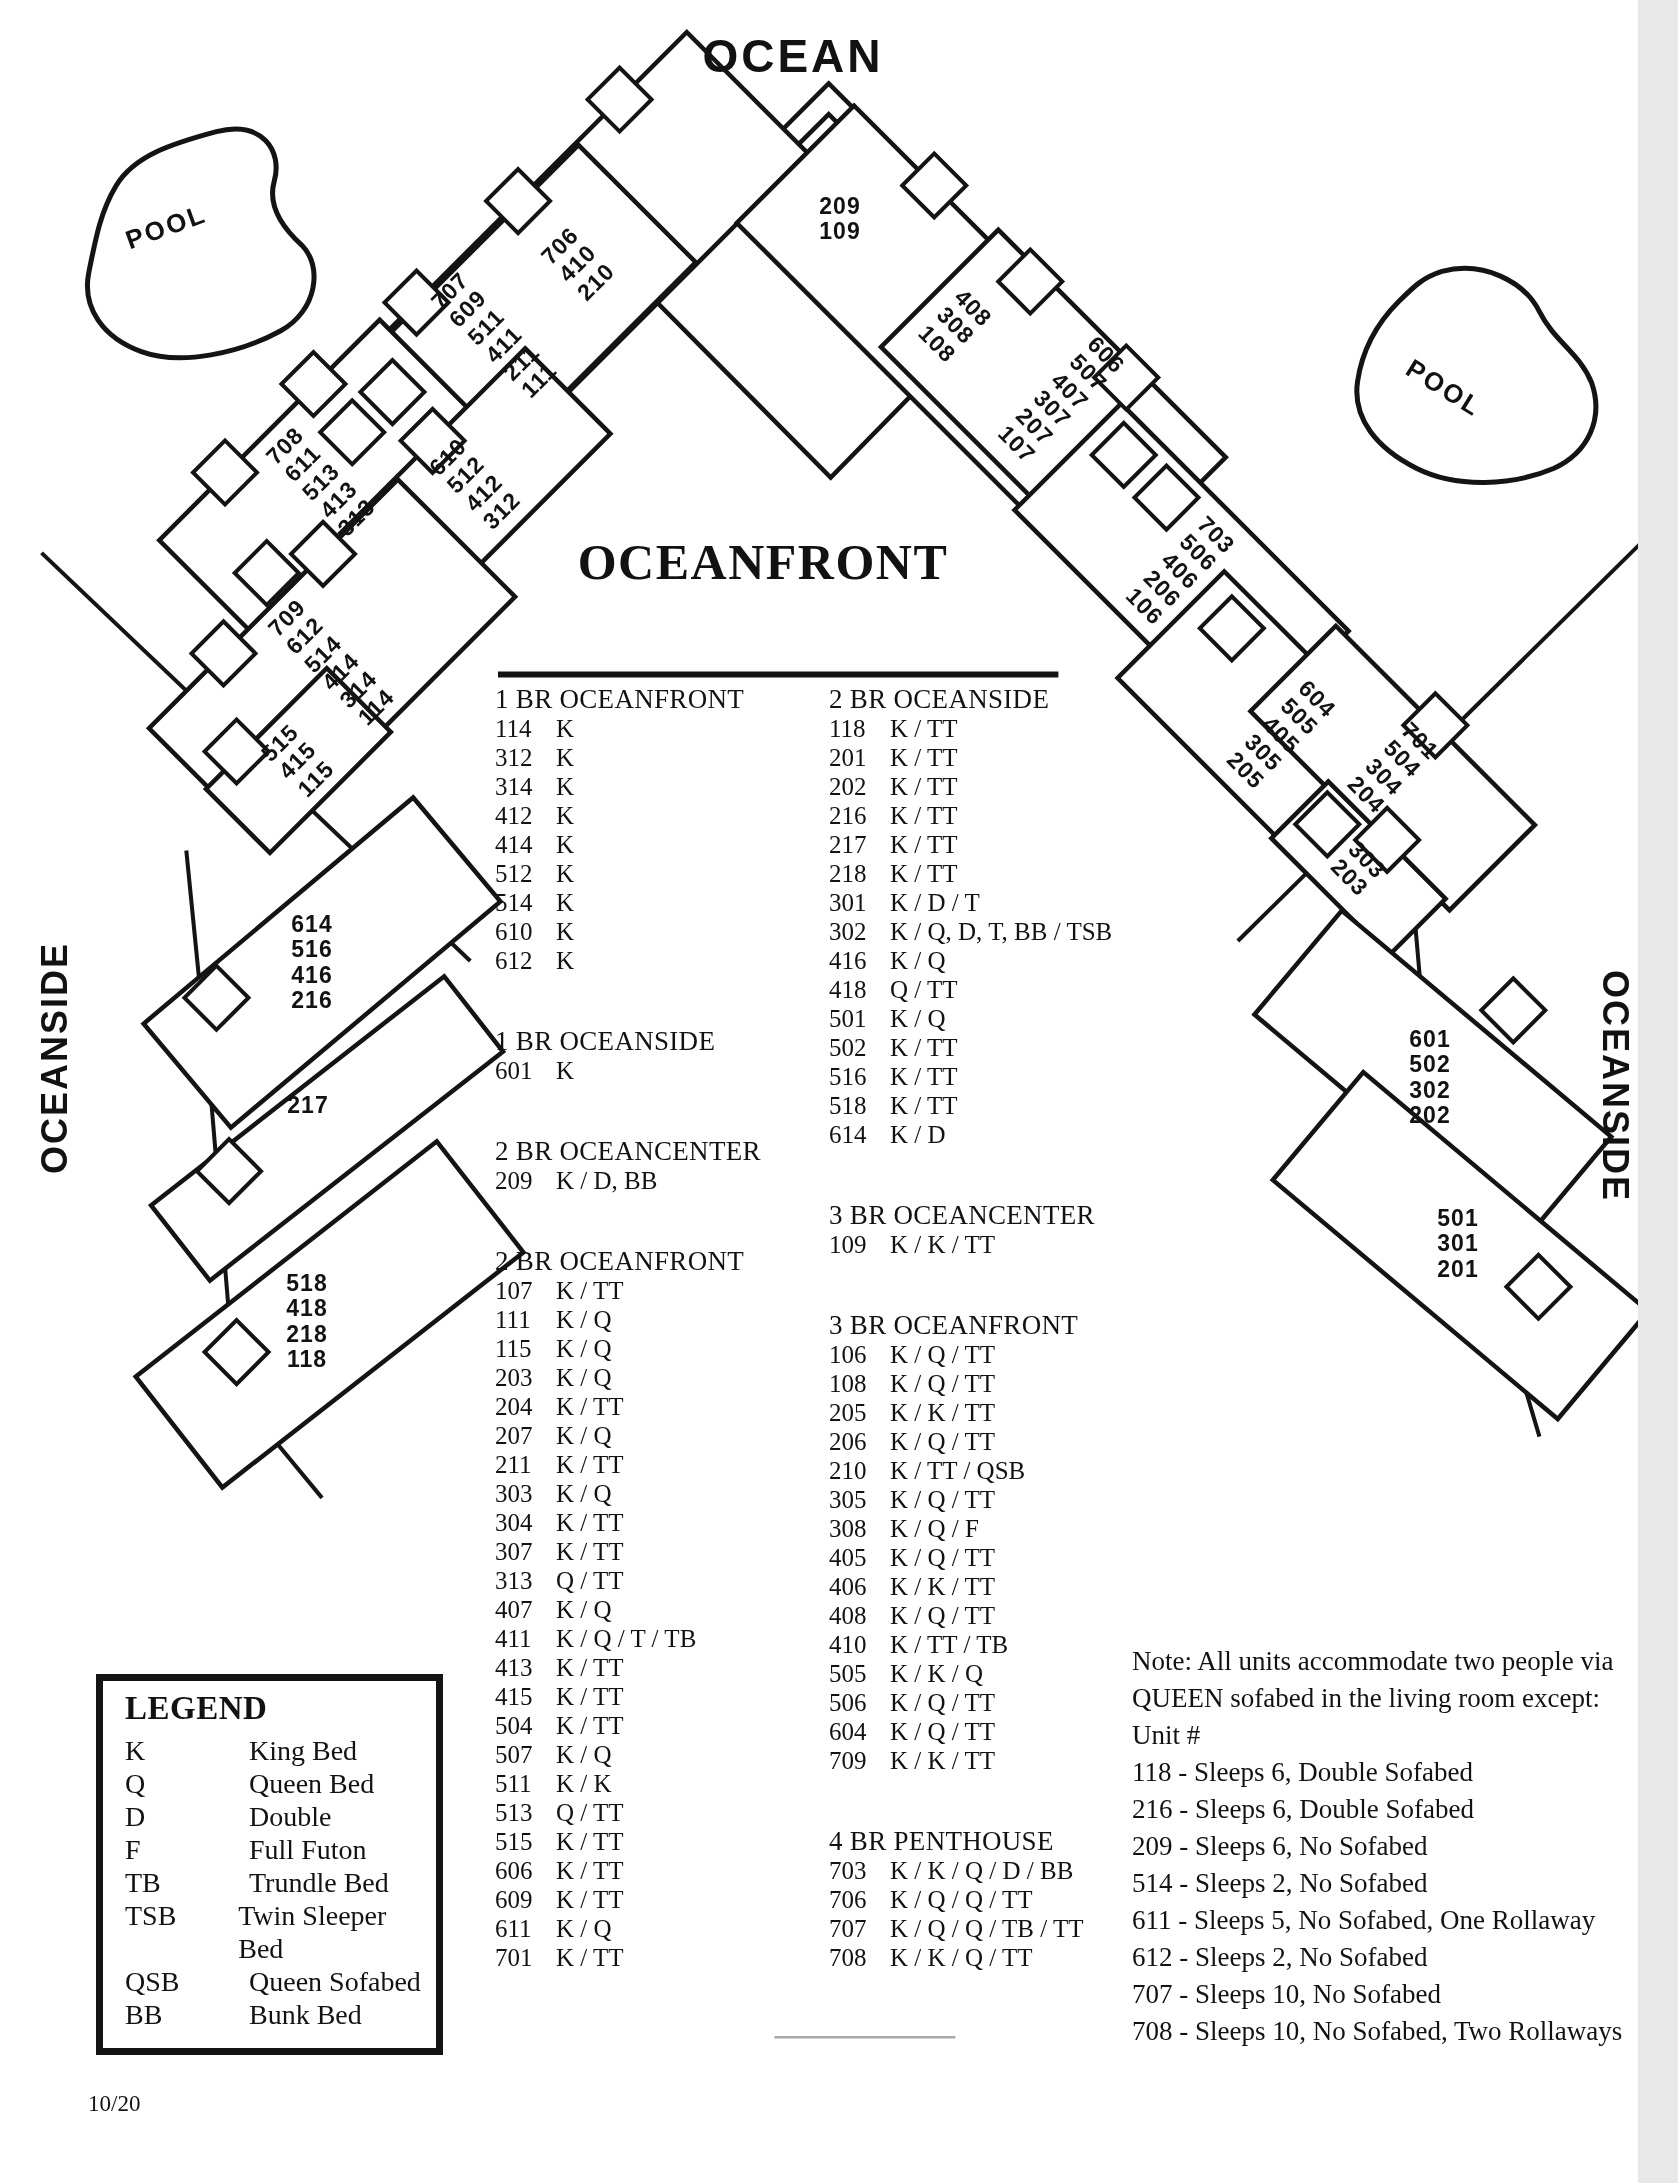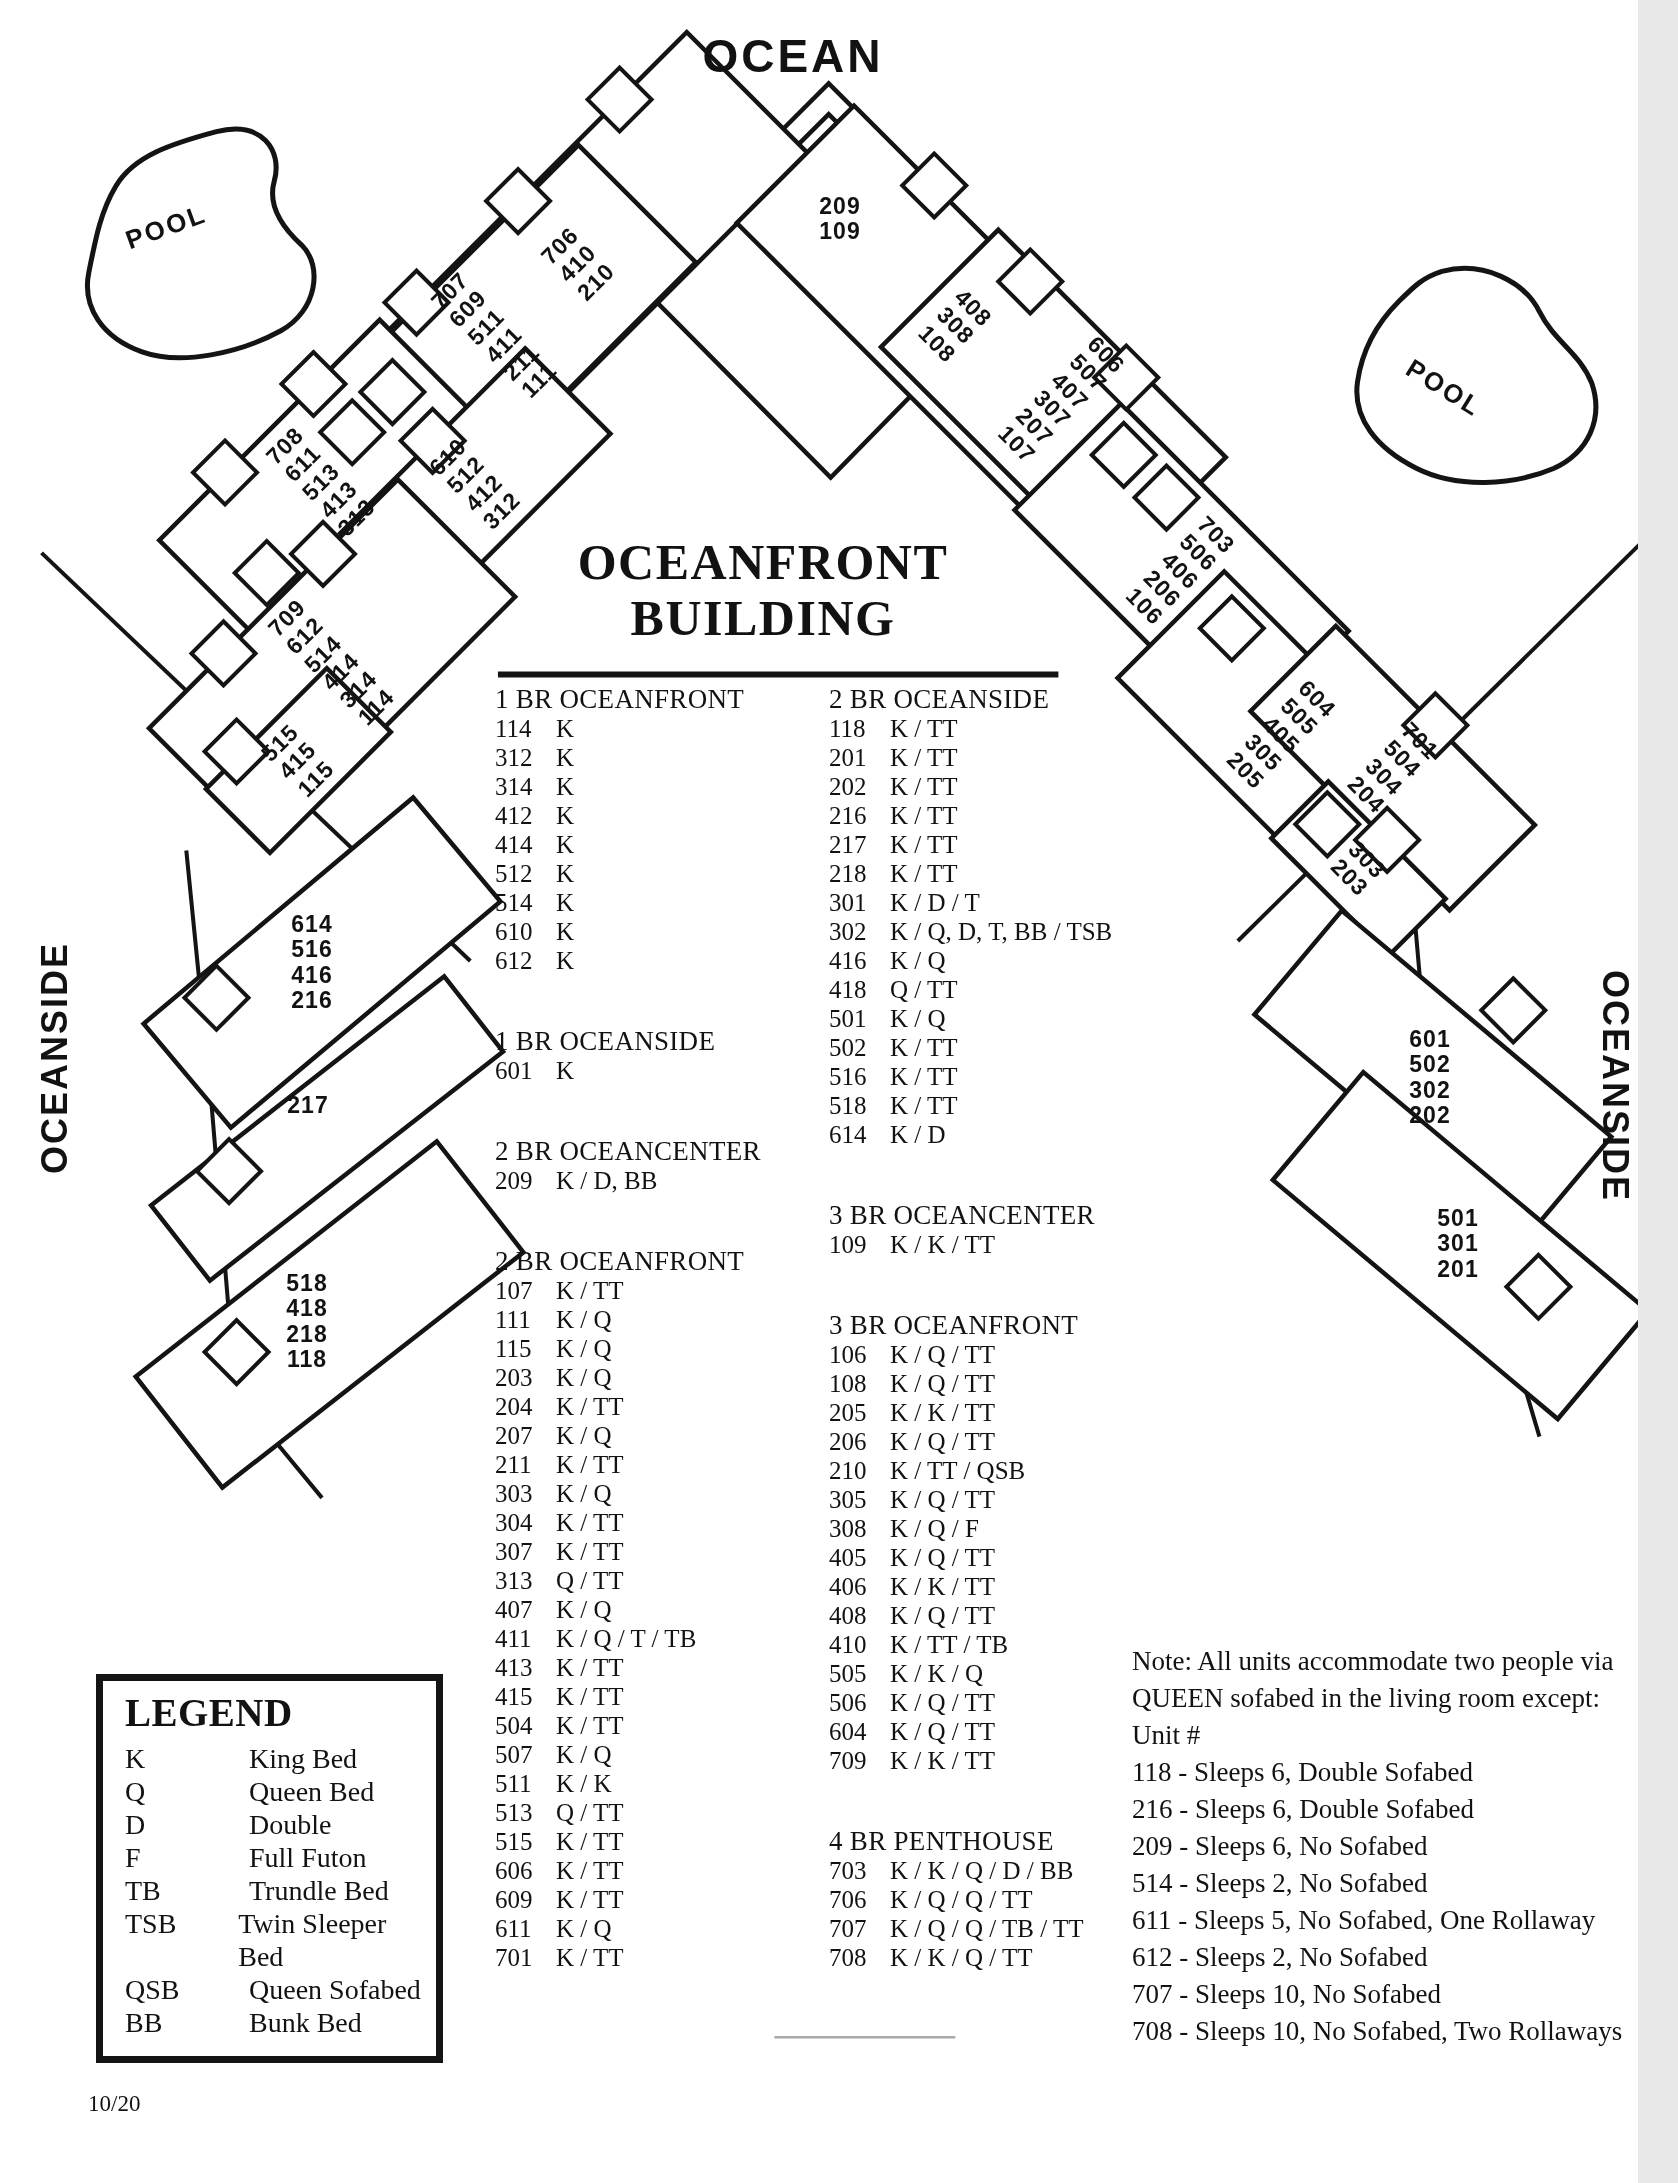--- a/index.html
+++ b/index.html
@@ -18,21 +18,21 @@
   .title{position:absolute;z-index:3;left:763px;top:534px;transform:translateX(-50%);
          text-align:center;font-weight:bold;font-size:50px;line-height:1.12;letter-spacing:1.5px;
          font-family:"Liberation Serif",serif;}
   .listcol{position:absolute;z-index:3;font-size:25px;line-height:29px;}
   .s-head{font-weight:normal;font-size:27px;letter-spacing:0.3px;}
   .s-head.gap{margin-top:52px;}
   .row{display:flex;}
   .row .num{width:61px;}
   .legendbox{position:absolute;z-index:3;left:96px;top:1674px;width:347px;
              border:7px solid #141414;padding:9px 15px 17px 22px;box-sizing:border-box;}
-  .legendbox .lg-head{font-weight:bold;font-size:39px;letter-spacing:0.5px;margin-bottom:7px;}
+  .legendbox .lg-head{font-weight:bold;font-size:33px;letter-spacing:0.5px;margin-bottom:7px;}
   .lg-row{display:flex;font-size:28px;line-height:33px;}
   .lg-row .code{width:124px;}
   .notes{position:absolute;z-index:3;left:1132px;top:1643px;width:568px;
          font-size:27px;line-height:37px;}
   .footer{position:absolute;z-index:3;left:88px;top:2091px;font-size:23px;}
 </style>
 </head>
 <body>
 
 <div class="page">
@@ -275,21 +275,20 @@
   <div class="maplabel" style="left:1430px;top:1078px;--r:0deg">601
 502
 302
 202</div>
   <div class="maplabel" style="left:1458px;top:1244px;--r:0deg">501
 301
 201</div>
 
   <div class="title">
     <div>OCEANFRONT</div>
-    <div>BUILDING</div>
   </div>
 
   <div class="listcol" style="left:495px;top:685px;width:332px;">
       <div class="s-head">1 BR OCEANFRONT</div>
       <div class="row">
         <span class="num">114</span>
         <span class="beds">K</span>
       </div>
       <div class="row">
         <span class="num">312</span>

